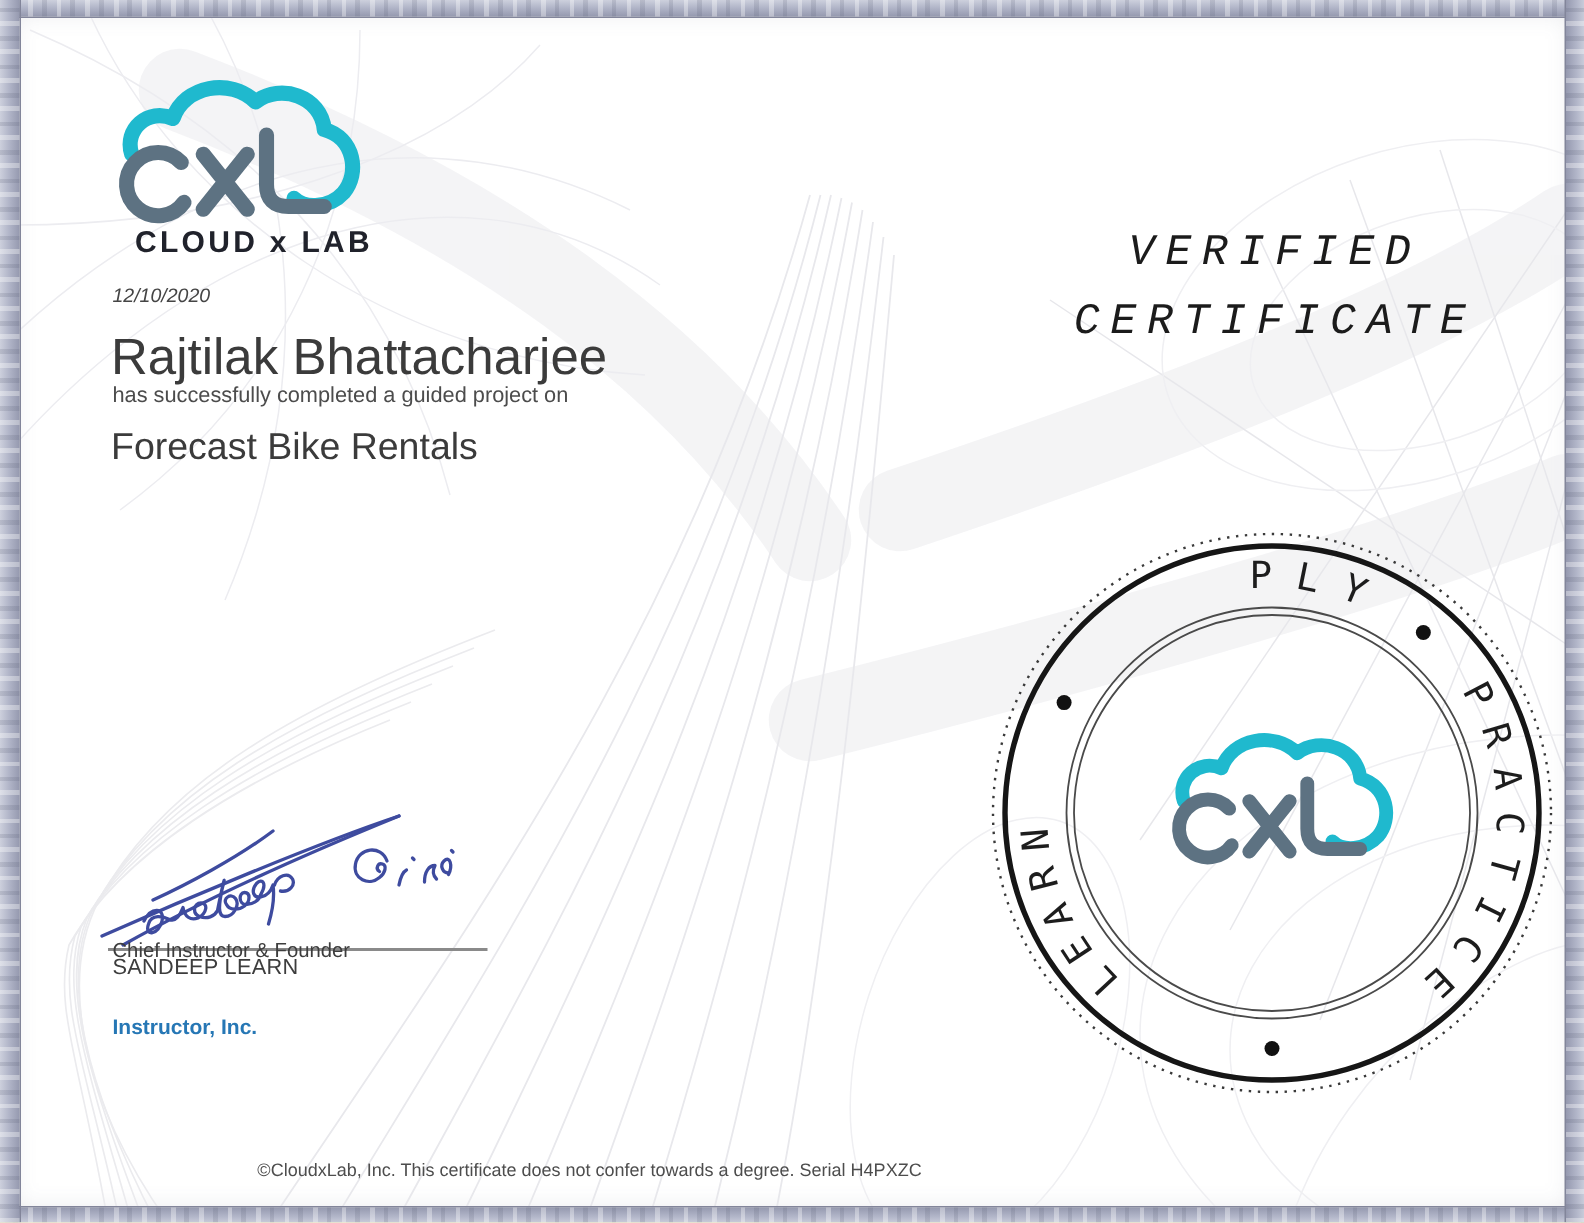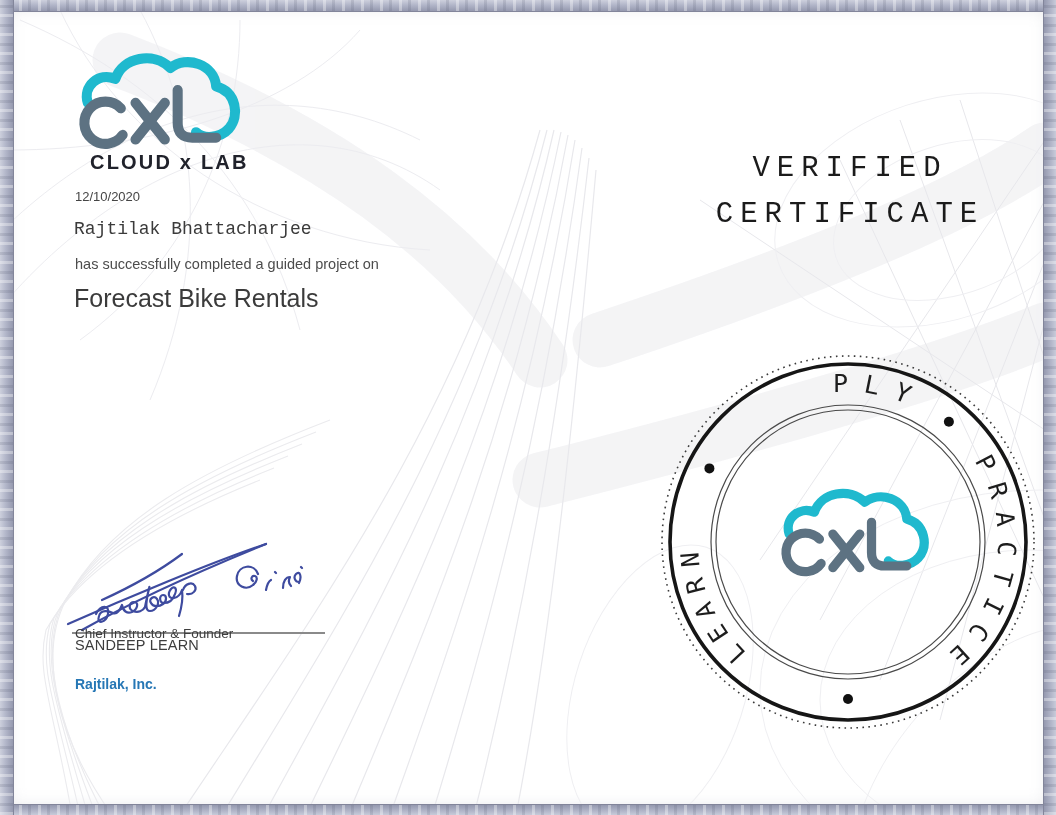--- a/index.html
+++ b/index.html
@@ -18,27 +18,27 @@
     background:linear-gradient(90deg,#cdd0dd 0%,#b2b6c9 45%,#9599af 100%);}
   .frame.v .streaks{position:absolute;inset:0;
     background:repeating-linear-gradient(0deg,rgba(255,255,255,.35) 0 3px,rgba(255,255,255,0) 3px 9px,rgba(88,93,115,.18) 9px 12px,rgba(255,255,255,0) 12px 19px);}
   .frame.top{top:0;border-bottom:1px solid #82859a;}
   .frame.bottom{top:804px;transform:scaleY(-1);border-bottom:1px solid #82859a;}
   .frame.left{left:0;border-right:1px solid #82859a;}
   .frame.right{left:1043px;transform:scaleX(-1);border-right:1px solid #82859a;}
 
   .abs{position:absolute;z-index:5;}
   .wordmark{left:90px;top:151px;font-size:20px;font-weight:bold;letter-spacing:2.2px;color:#20222b;}
-  .date{left:75px;top:189px;font-size:13px;color:#454545;}
-  .recipient{left:74px;top:219px;font-size:18px;color:#3b3b3b;font-family:Liberation Mono, monospace;}
+  .date{left:75px;top:189px;font-size:13px;color:#454545;font-style:italic;}
+  .recipient{left:74px;top:219px;font-size:34px;color:#3b3b3b;}
   .completion{left:75px;top:256px;font-size:14.5px;color:#4c4c4c;}
   .project{left:74px;top:284px;font-size:25px;color:#3b3b3b;}
   .verified{left:700px;top:146px;width:300px;text-align:center;
     font-family:"Liberation Mono",monospace;font-size:29px;letter-spacing:7px;
-    color:#1b1b1b;line-height:46px;white-space:nowrap;}
+    color:#1b1b1b;line-height:46px;white-space:nowrap;font-style:italic;}
   .sigline{left:72px;top:632px;width:253px;height:2px;background:#8a8a8a;}
   .signer{left:75px;top:637px;font-size:14.5px;color:#3d3d3d;letter-spacing:.2px;}
   .role{left:75px;top:626px;font-size:13.5px;color:#3d3d3d;}
   .company{left:75px;top:676px;font-size:14px;font-weight:bold;color:#2677b5;text-decoration:none;}
   .footer{left:58px;top:773px;width:670px;text-align:center;font-size:12px;color:#4d4d4d;}
   .sealtxt{font-family:"DejaVu Sans Mono",monospace;font-size:25px;fill:#1d1d1d;}
 </style>
 </head>
 <body>
 
@@ -159,22 +159,23 @@
       <path d="M 6 86 C 60 62 150 24 204 6"></path>
       <path d="M 204 6 C 150 28 80 58 20 92"></path>
       <path d="M 120 16 C 96 34 62 52 40 62"></path>
       <path d="M 34 76 c 5 -10 14 -9 12 0 c -2 9 -12 11 -9 2 c 2 -7 10 -5 14 -3 c 4 2 7 -3 9 -8 c 1 6 5 9 10 7 c 6 -3 7 -10 2 -10 c -5 0 -6 7 -1 9 c 5 2 10 0 12 -4 c 4 -20 6 -26 3 -14 c -2 10 -3 18 2 18 c 6 0 10 -8 7 -12 c -3 -4 -9 0 -6 4 c 2 4 8 4 12 1 c 4 -3 4 -9 0 -9 c -4 0 -4 8 1 8 c 5 0 9 -3 10 -7 c 4 -7 1 -11 -3 -7 c -4 5 -2 10 3 9 c 5 -1 7 -5 8 -8 c 1 7 0 16 -3 26 m 4 -26 c 2 -6 9 -9 12 -4 c 2 4 -2 9 -8 8"></path>
       <path d="M 196 36 c -4 -11 -19 -9 -21 2 c -2 10 9 15 16 9 c 4 -3 5 -8 2 -9 c -3 -1 -5 3 -2 5 m 13 9 c 1 -5 3 -9 5 -10 m 4 -8 l 1 1 m 7 15 c 0 -7 3 -11 7 -11 c -2 4 -1 7 1 9 m 8 -3 c 3 -6 1 -13 -3 -9 c -3 3 -1 8 3 8 m 2 -15 l 1 1"></path>
     </g>
   </svg>
   <div class="abs sigline"></div>
   <div class="abs signer">SANDEEP LEARN</div>
   <div class="abs role">Chief Instructor &amp; Founder</div>
-  <a class="abs company" href="#">Rajtilak, Inc.</a>
+  <a class="abs company" href="#">Instructor, Inc.</a>
 
+  <div class="abs footer">©CloudxLab, Inc. This certificate does not confer towards a degree. Serial H4PXZC</div>
 
   <div class="frame h top">
       <div class="streaks"></div>
     </div>
   <div class="frame h bottom">
       <div class="streaks"></div>
     </div>
   <div class="frame v left">
       <div class="streaks"></div>
     </div>

